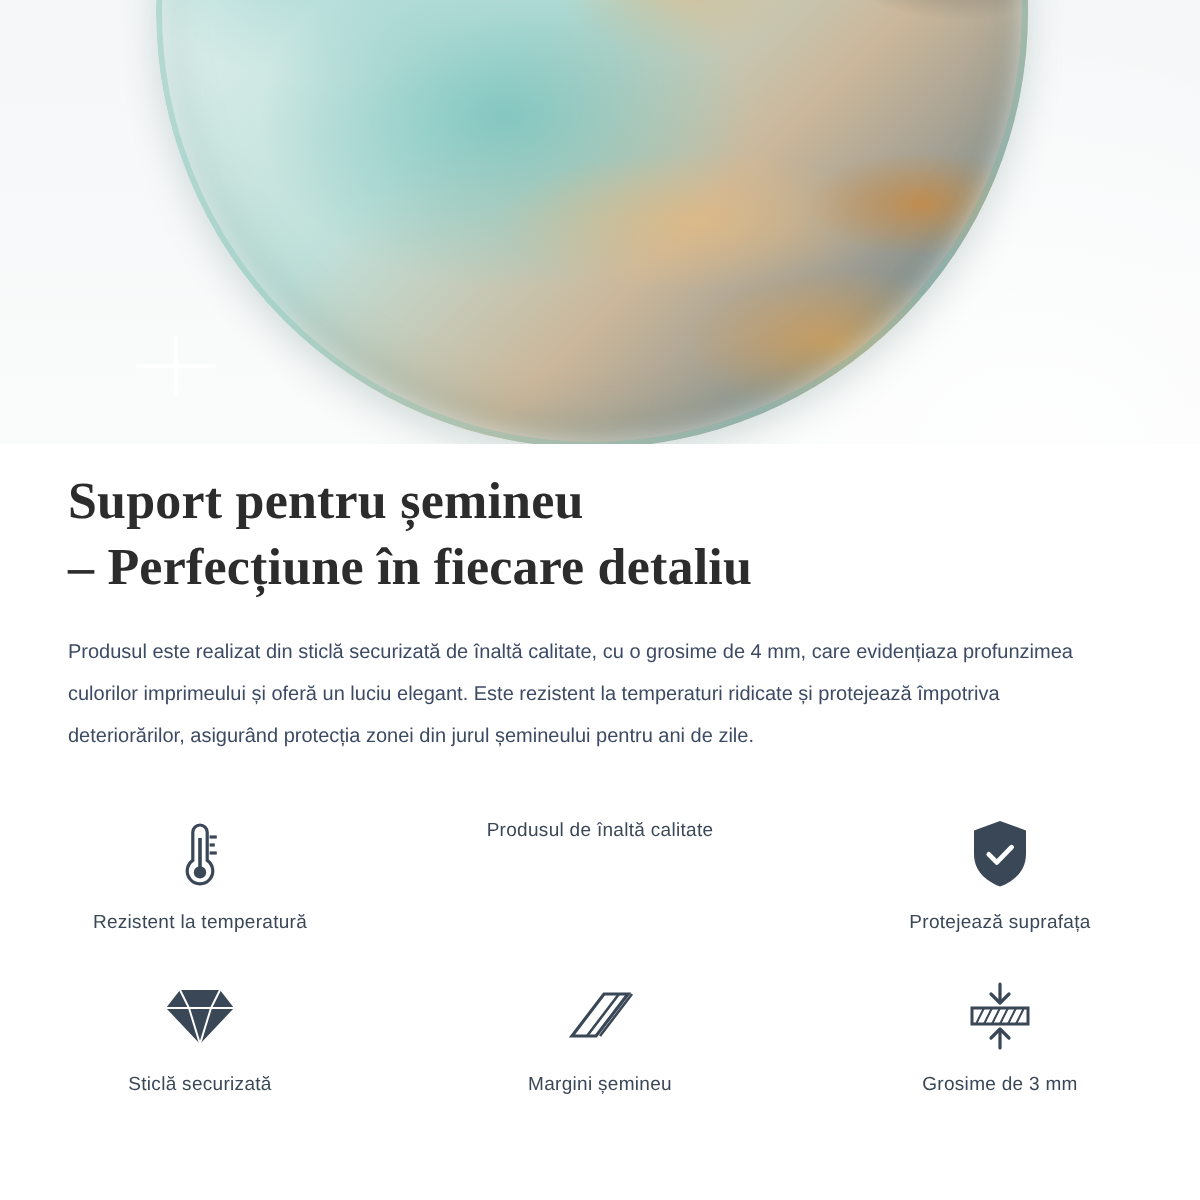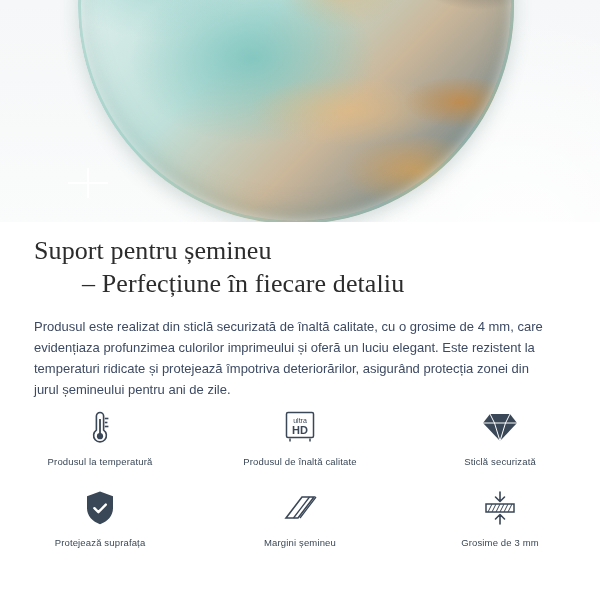--- a/index.html
+++ b/index.html
@@ -100,31 +100,31 @@
   .content {
     position: absolute;
     left: 0;
     top: 222px;
     width: 600px;
   }
   .headline {
     margin: 0;
     padding: 12px 34px 0 34px;
     font-family: "Liberation Serif", serif;
-    font-weight: 400;
+    font-weight: 700;
     font-size: 26px;
     line-height: 33px;
     color: #2c2c2c;
     letter-spacing: 0.1px;
   }
-  .headline .line2 { display: block; margin-left: 48px; }
+  .headline .line2 { display: block; }
   .body-copy {
     margin: 0;
     padding: 16px 48px 0 34px;
-    font-size: 13px;
+    font-size: 10px;
     line-height: 21px;
     color: #3d4a63;
   }
 
   
   .features {
     position: absolute;
     left: 0;
     top: 404px;
     width: 600px;
@@ -182,54 +182,45 @@
       <div class="feature-icon">
         <svg width="28" height="40" viewBox="0 0 28 40" fill="none" stroke="#3a4757" stroke-width="1.6">
           <path d="M14 5.5a3.6 3.6 0 0 1 3.6 3.6v14.1a6.4 6.4 0 1 1-7.2 0V9.1A3.6 3.6 0 0 1 14 5.5z"></path>
           <circle cx="14" cy="29.2" r="3.1" fill="#3a4757" stroke="none"></circle>
           <rect x="13.1" y="12" width="1.8" height="15" fill="#3a4757" stroke="none"></rect>
           <line x1="18.8" y1="11.5" x2="22.4" y2="11.5"></line>
           <line x1="18.8" y1="15.5" x2="21.4" y2="15.5"></line>
           <line x1="18.8" y1="19.5" x2="22.4" y2="19.5"></line>
         </svg>
       </div>
-      <div class="feature-label">Produsul la temperatură</div>
-    </div>
-
-    <div class="feature">
-      <div class="feature-icon">
-        <svg width="42" height="34" viewBox="0 0 42 34">
-          <rect x="7.5" y="2.5" width="27" height="25" rx="1.5" fill="none" stroke="#3a4757" stroke-width="1.5"></rect>
-          <text x="21" y="13" text-anchor="middle" font-family="Liberation Sans, sans-serif" font-size="7" fill="#3a4757">ultra</text>
-          <text x="21" y="24" text-anchor="middle" font-family="Liberation Sans, sans-serif" font-size="11" font-weight="bold" fill="#3a4757">HD</text>
-          <line x1="11" y1="28.6" x2="11" y2="31.5" stroke="#3a4757" stroke-width="1.5"></line>
-          <line x1="31" y1="28.6" x2="31" y2="31.5" stroke="#3a4757" stroke-width="1.5"></line>
-        </svg>
-      </div>
+      <div class="feature-label">Rezistent la temperatură</div>
+    </div>
+
+    <div class="feature">
       <div class="feature-label">Produsul de înaltă calitate</div>
+    </div>
+
+    <div class="feature">
+      <div class="feature-icon">
+        <svg width="34" height="38" viewBox="0 0 34 38">
+          <path d="M17 2.5 L30 7.2 V19 c0 8.2-5.6 13.4-13 16.3C9.6 32.4 4 27.2 4 19 V7.2 Z" fill="#3a4757"></path>
+          <path d="M11.4 19.2 l4 4 7.4-7.6" fill="none" stroke="#ffffff" stroke-width="2.4" stroke-linecap="round" stroke-linejoin="round"></path>
+        </svg>
+      </div>
+      <div class="feature-label">Protejează suprafața</div>
     </div>
 
     <div class="feature">
       <div class="feature-icon">
         <svg width="38" height="34" viewBox="0 0 38 34">
           <path d="M9 4 H29 L36 13 L19 31 L2 13 Z" fill="#3a4757"></path>
           <path d="M2 13 H36 M9 4 L13.5 13 L19 31 M29 4 L24.5 13 L19 31" fill="none" stroke="#ffffff" stroke-width="1"></path>
         </svg>
       </div>
       <div class="feature-label">Sticlă securizată</div>
-    </div>
-
-    <div class="feature">
-      <div class="feature-icon">
-        <svg width="34" height="38" viewBox="0 0 34 38">
-          <path d="M17 2.5 L30 7.2 V19 c0 8.2-5.6 13.4-13 16.3C9.6 32.4 4 27.2 4 19 V7.2 Z" fill="#3a4757"></path>
-          <path d="M11.4 19.2 l4 4 7.4-7.6" fill="none" stroke="#ffffff" stroke-width="2.4" stroke-linecap="round" stroke-linejoin="round"></path>
-        </svg>
-      </div>
-      <div class="feature-label">Protejează suprafața</div>
     </div>
 
     <div class="feature">
       <div class="feature-icon">
         <svg width="40" height="34" viewBox="0 0 40 34">
           <path d="M6 27 L22 6 H34 L18 27 Z" fill="none" stroke="#3a4757" stroke-width="1.6"></path>
           <path d="M13.5 27 L29.5 6 M20 27 L36 6" fill="none" stroke="#3a4757" stroke-width="1.3"></path>
         </svg>
       </div>
       <div class="feature-label">Margini șemineu</div>

